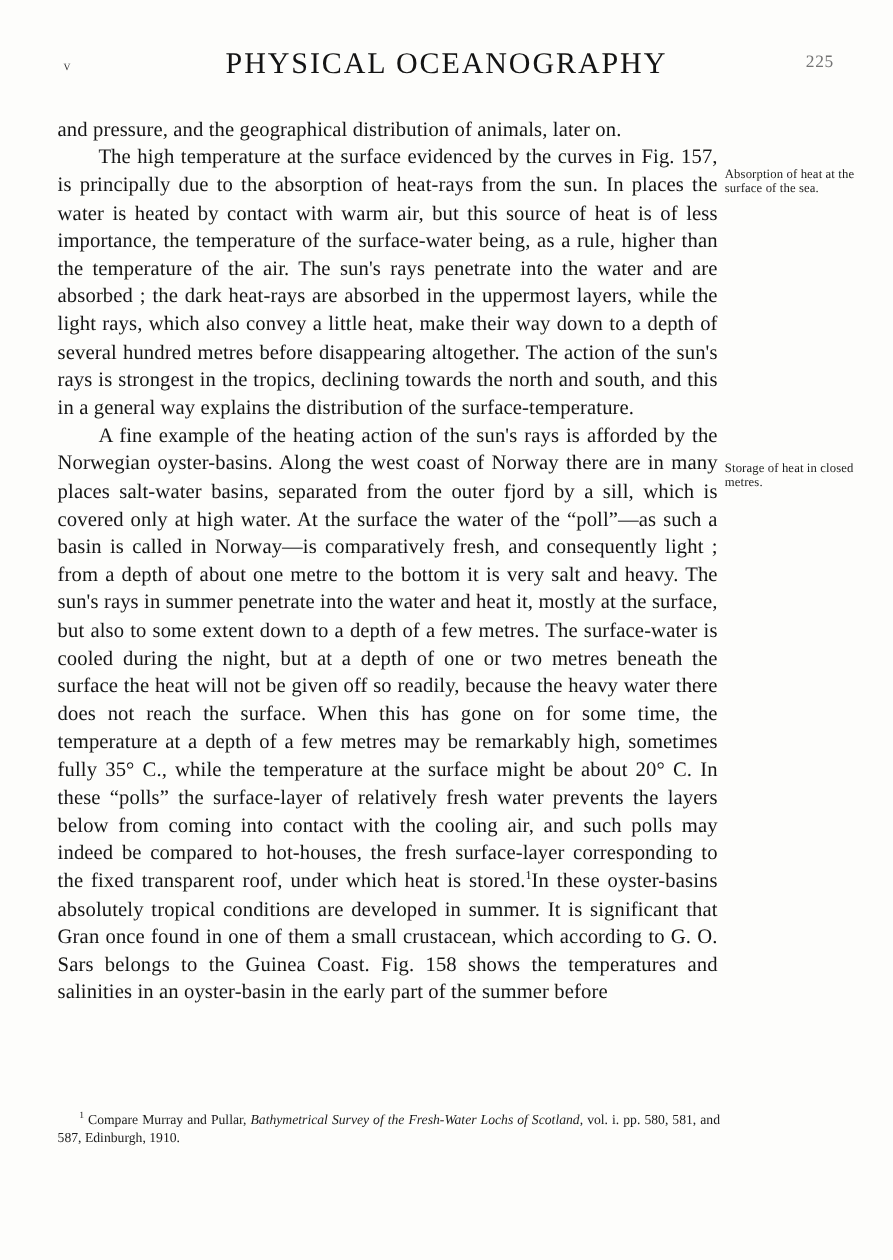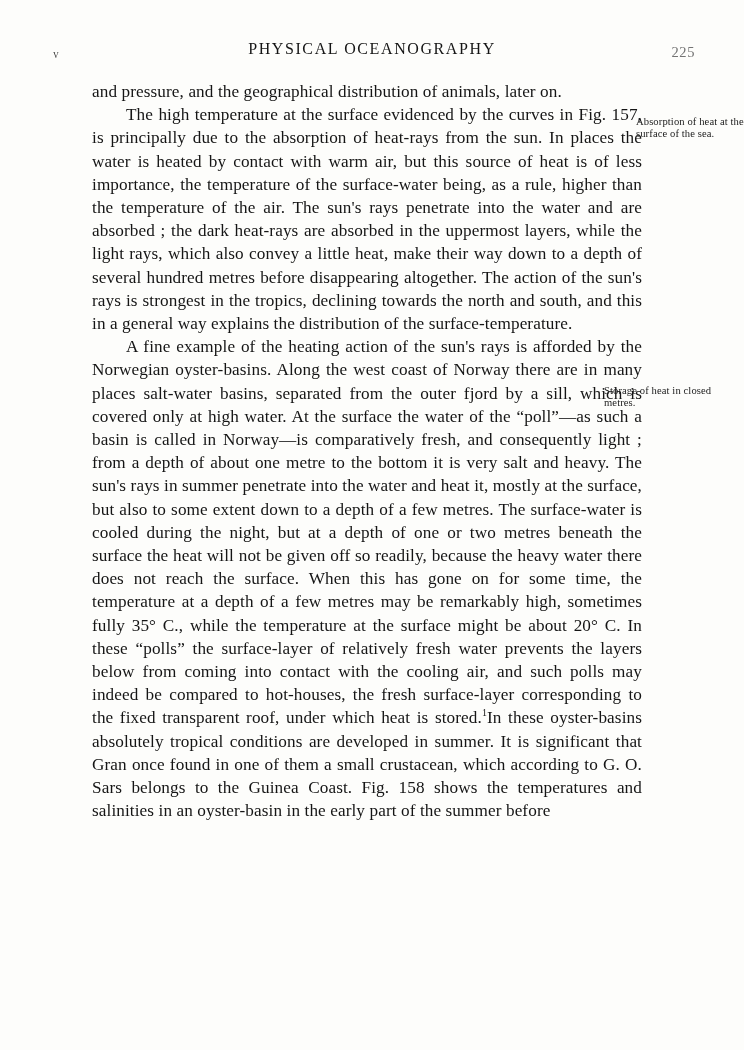--- a/index.html
+++ b/index.html
@@ -38,40 +38,39 @@
     font-size: 12px;
     font-variant: small-caps;
     letter-spacing: 0.5px;
     color: #2a2a2a;
   }
   .runhead .title {
     position: absolute;
     left: 0; right: 0;
     top: 0;
     text-align: center;
-    font-size: 16px;
+    font-size: 25px;
     letter-spacing: 1.6px;
     color: #141414;
   }
   .runhead .folio {
     position: absolute;
     right: 4px;
     top: 4px;
     font-size: 14.5px;
     letter-spacing: 0.6px;
     color: #737373;
   }
 
   
   .textcol {
     position: absolute;
     left: 48px;
-    top: 80px;
+    top: 96px;
     width: 550px;
-    margin-left: 44px;
   }
   p.para {
     margin: 0 0 0 0;
     font-size: 17.2px;
     line-height: 23.2px;
     text-align: justify;
     text-justify: inter-word;
     color: #151515;
     letter-spacing: 0.1px;
   }
@@ -81,21 +80,21 @@
 
   
   .marginal {
     position: absolute;
     width: 108px;
     font-size: 10.6px;
     line-height: 12.4px;
     color: #1b1b1b;
     letter-spacing: 0.1px;
   }
-  .marginal.note1 { left: 604px; top: 116px; margin-left: 32px; }
+  .marginal.note1 { left: 604px; top: 140px; }
   .marginal.note2 { left: 604px; top: 385px; }
 
   
   .footnote {
     position: absolute;
     left: 48px;
     top: 922px;
     width: 552px;
     font-size: 11.4px;
     line-height: 15.4px;
@@ -128,14 +127,17 @@
 
   <div class="textcol">
     <p class="para">and pressure, and the geographical distribution of animals, later on.</p>
     <p class="para indent">The high temperature at the surface evidenced by the curves in Fig. 157, is principally due to the absorption of heat-rays from the sun.  In places the water is heated by contact with warm air, but this source of heat is of less importance, the temperature of the surface-water being, as a rule, higher than the temperature of the air.  The sun's rays penetrate into the water and are absorbed ; the dark heat-rays are absorbed in the uppermost layers, while the light rays, which also convey a little heat, make their way down to a depth of several hundred metres before disappearing altogether.  The action of the sun's rays is strongest in the tropics, declining towards the north and south, and this in a general way explains the distribution of the surface-temperature.</p>
     <p class="para indent"><span>A fine example of the heating action of the sun's rays is afforded by the Norwegian oyster-basins.  Along the west coast of Norway there are in many places salt-water basins, separated from the outer fjord by a sill, which is covered only at high water.  At the surface the water of the “poll”—as such a basin is called in Norway—is comparatively fresh, and consequently light ; from a depth of about one metre to the bottom it is very salt and heavy.  The sun's rays in summer penetrate into the water and heat it, mostly at the surface, but also to some extent down to a depth of a few metres.  The surface-water is cooled during the night, but at a depth of one or two metres beneath the surface the heat will not be given off so readily, because the heavy water there does not reach the surface.  When this has gone on for some time, the temperature at a depth of a few metres may be remarkably high, sometimes fully 35° C., while the temperature at the surface might be about 20° C.  In these “polls” the surface-layer of relatively fresh water prevents the layers below from coming into contact with the cooling air, and such polls may indeed be compared to hot-houses, the fresh surface-layer corresponding to the fixed transparent roof, under which heat is stored.</span><span class="sup-inline">1</span><span>In these oyster-basins absolutely tropical conditions are developed in summer.  It is significant that Gran once found in one of them a small crustacean, which according to G. O. Sars belongs to the Guinea Coast.  Fig. 158 shows the temperatures and salinities in an oyster-basin in the early part of the summer before</span></p>
   </div>
 
   <div class="marginal note1">Absorption of heat at the surface of the sea.</div>
   <div class="marginal note2">Storage of heat in closed metres.</div>
 
+  <div class="footnote">
+    <span class="fn-indent"></span><span class="sup">1</span> <span>Compare Murray and Pullar, </span><i>Bathymetrical Survey of the Fresh-Water Lochs of Scotland,</i> <span>vol. i. pp. 580, 581, and 587, Edinburgh, 1910.</span>
+  </div>
 
 </div>
 
 </body></html>

